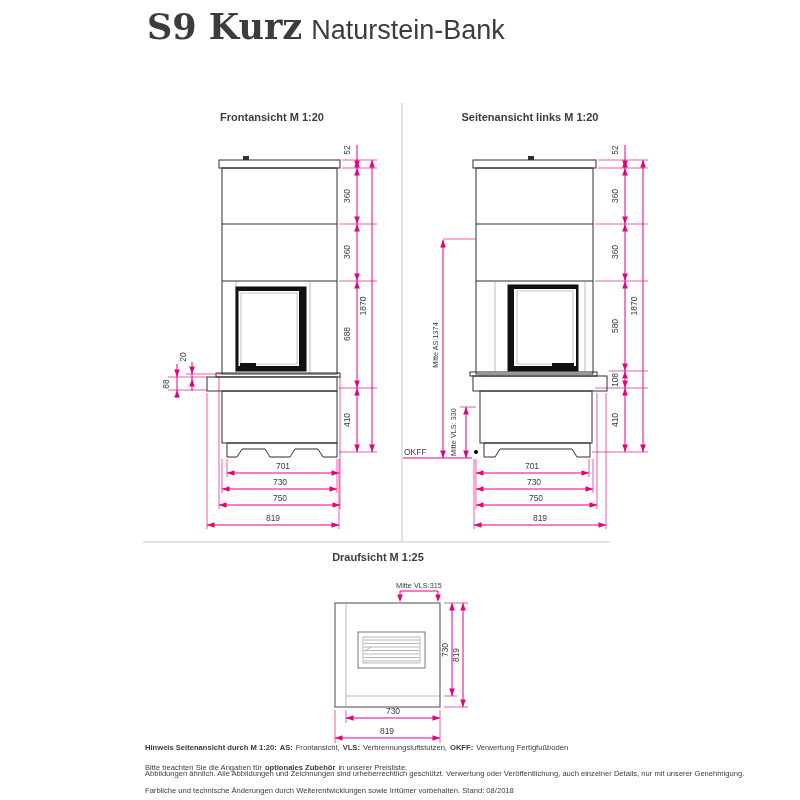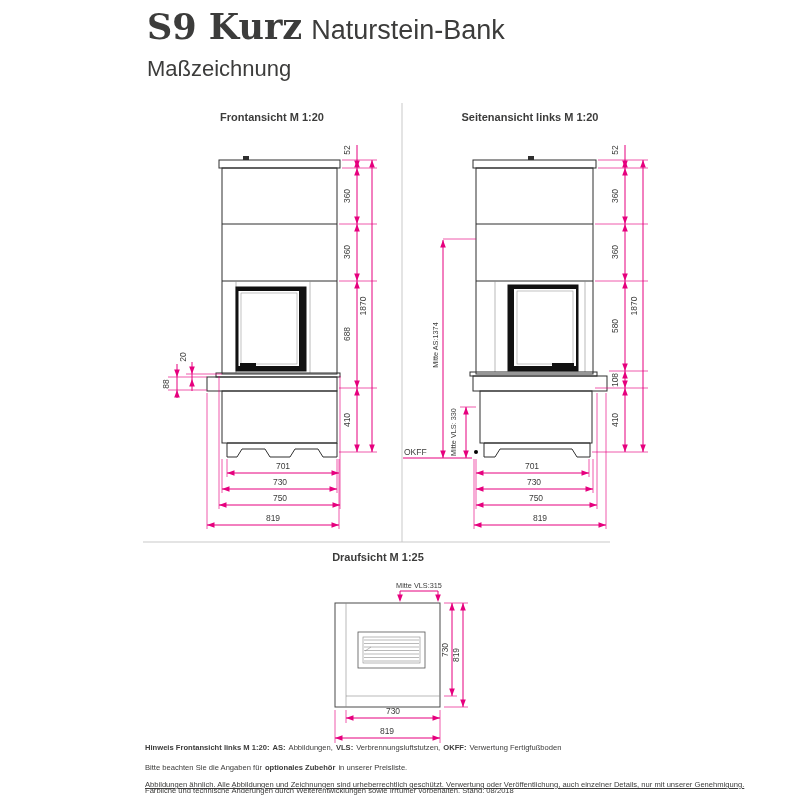--- a/index.html
+++ b/index.html
@@ -31,21 +31,20 @@
 </style>
 </head>
 <body>
 
 <div id="page">
 
   <div id="hdr">
     <div class="l1">
       <span class="product">S9 Kurz</span><span class="variant">Naturstein-Bank</span>
     </div>
-    <div class="doctype">Maßzeichnung</div>
   </div>
 
   <svg width="800" height="800" viewBox="0 0 800 800">
     <defs>
       <path id="aU" d="M0,0 L-2.8,7.5 L2.8,7.5 Z"></path>
       <path id="aD" d="M0,0 L-2.8,-7.5 L2.8,-7.5 Z"></path>
       <path id="aL" d="M0,0 L7.5,-2.8 L7.5,2.8 Z"></path>
       <path id="aR" d="M0,0 L-7.5,-2.8 L-7.5,2.8 Z"></path>
     </defs>
 
@@ -295,22 +294,22 @@
         <line class="dim" x1="335" y1="738" x2="440" y2="738"></line>
         <use href="#aL" class="mk" transform="translate(335,738)"></use>
           <use href="#aR" class="mk" transform="translate(440,738)"></use>
         <text class="dtxt" text-anchor="middle" x="387" y="734">819</text>
       </g>
     </g>
   </svg>
 
   <div id="ftr" style="top:743px;">
     <div class="fl1" style="top:0px;">
-      <b class="fseg">Hinweis Frontansicht links M 1:20:</b><b class="fseg">AS:</b><span class="fseg">Abbildungen,</span><b class="fseg">VLS:</b><span class="fseg">Verbrennungsluftstutzen,</span><b class="fseg">OKFF:</b><span>Verwertung Fertigfußboden</span>
+      <b class="fseg">Hinweis Seitenansicht durch M 1:20:</b><b class="fseg">AS:</b><span class="fseg">Frontansicht,</span><b class="fseg">VLS:</b><span class="fseg">Verbrennungsluftstutzen,</span><b class="fseg">OKFF:</b><span>Verwertung Fertigfußboden</span>
     </div>
     <div style="top:20px;">
       <span class="fseg">Bitte beachten Sie die Angaben für</span><b class="fseg">optionales Zubehör</b><span>in unserer Preisliste.</span>
     </div>
-    <div style="top:37px;text-decoration:underline;">Abbildungen ähnlich. Alle Abbildungen und Zeichnungen sind urheberrechtlich geschützt. Verwertung oder Veröffentlichung, auch einzelner Details, nur mit unserer Genehmigung.</div>
+    <div style="top:26px;">Abbildungen ähnlich. Alle Abbildungen und Zeichnungen sind urheberrechtlich geschützt. Verwertung oder Veröffentlichung, auch einzelner Details, nur mit unserer Genehmigung.</div>
     <div style="top:43px;">Farbliche und technische Änderungen durch Weiterentwicklungen sowie Irrtümer vorbehalten. Stand: 08/2018</div>
   </div>
 
 </div>
 
 </body></html>

